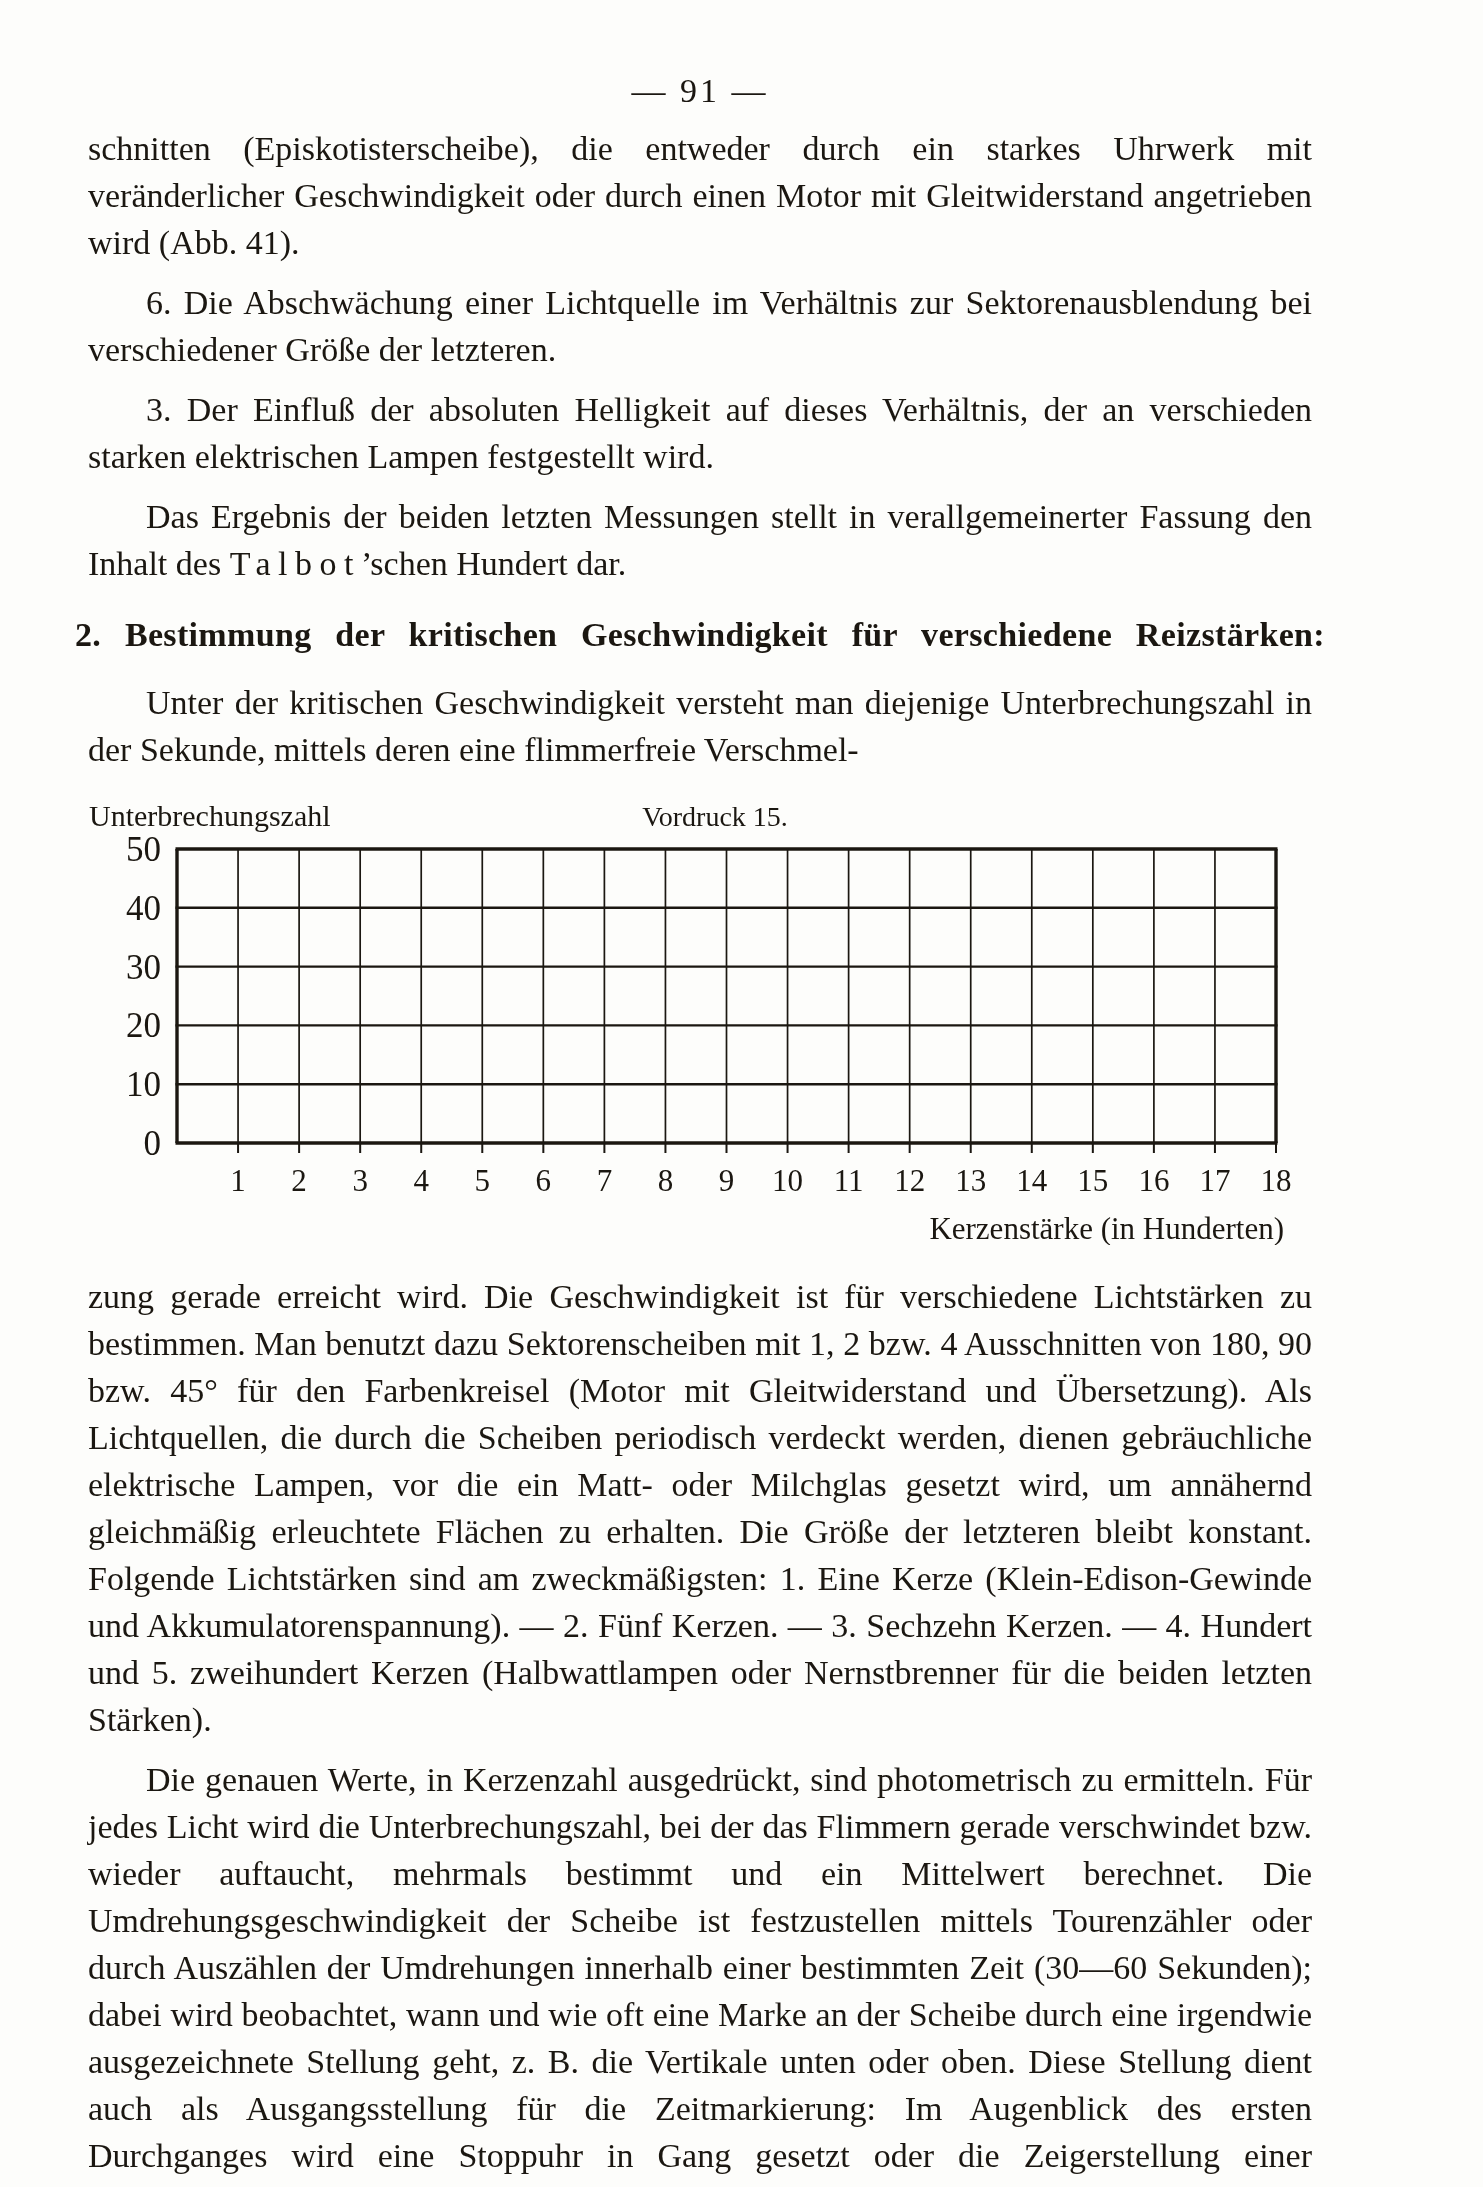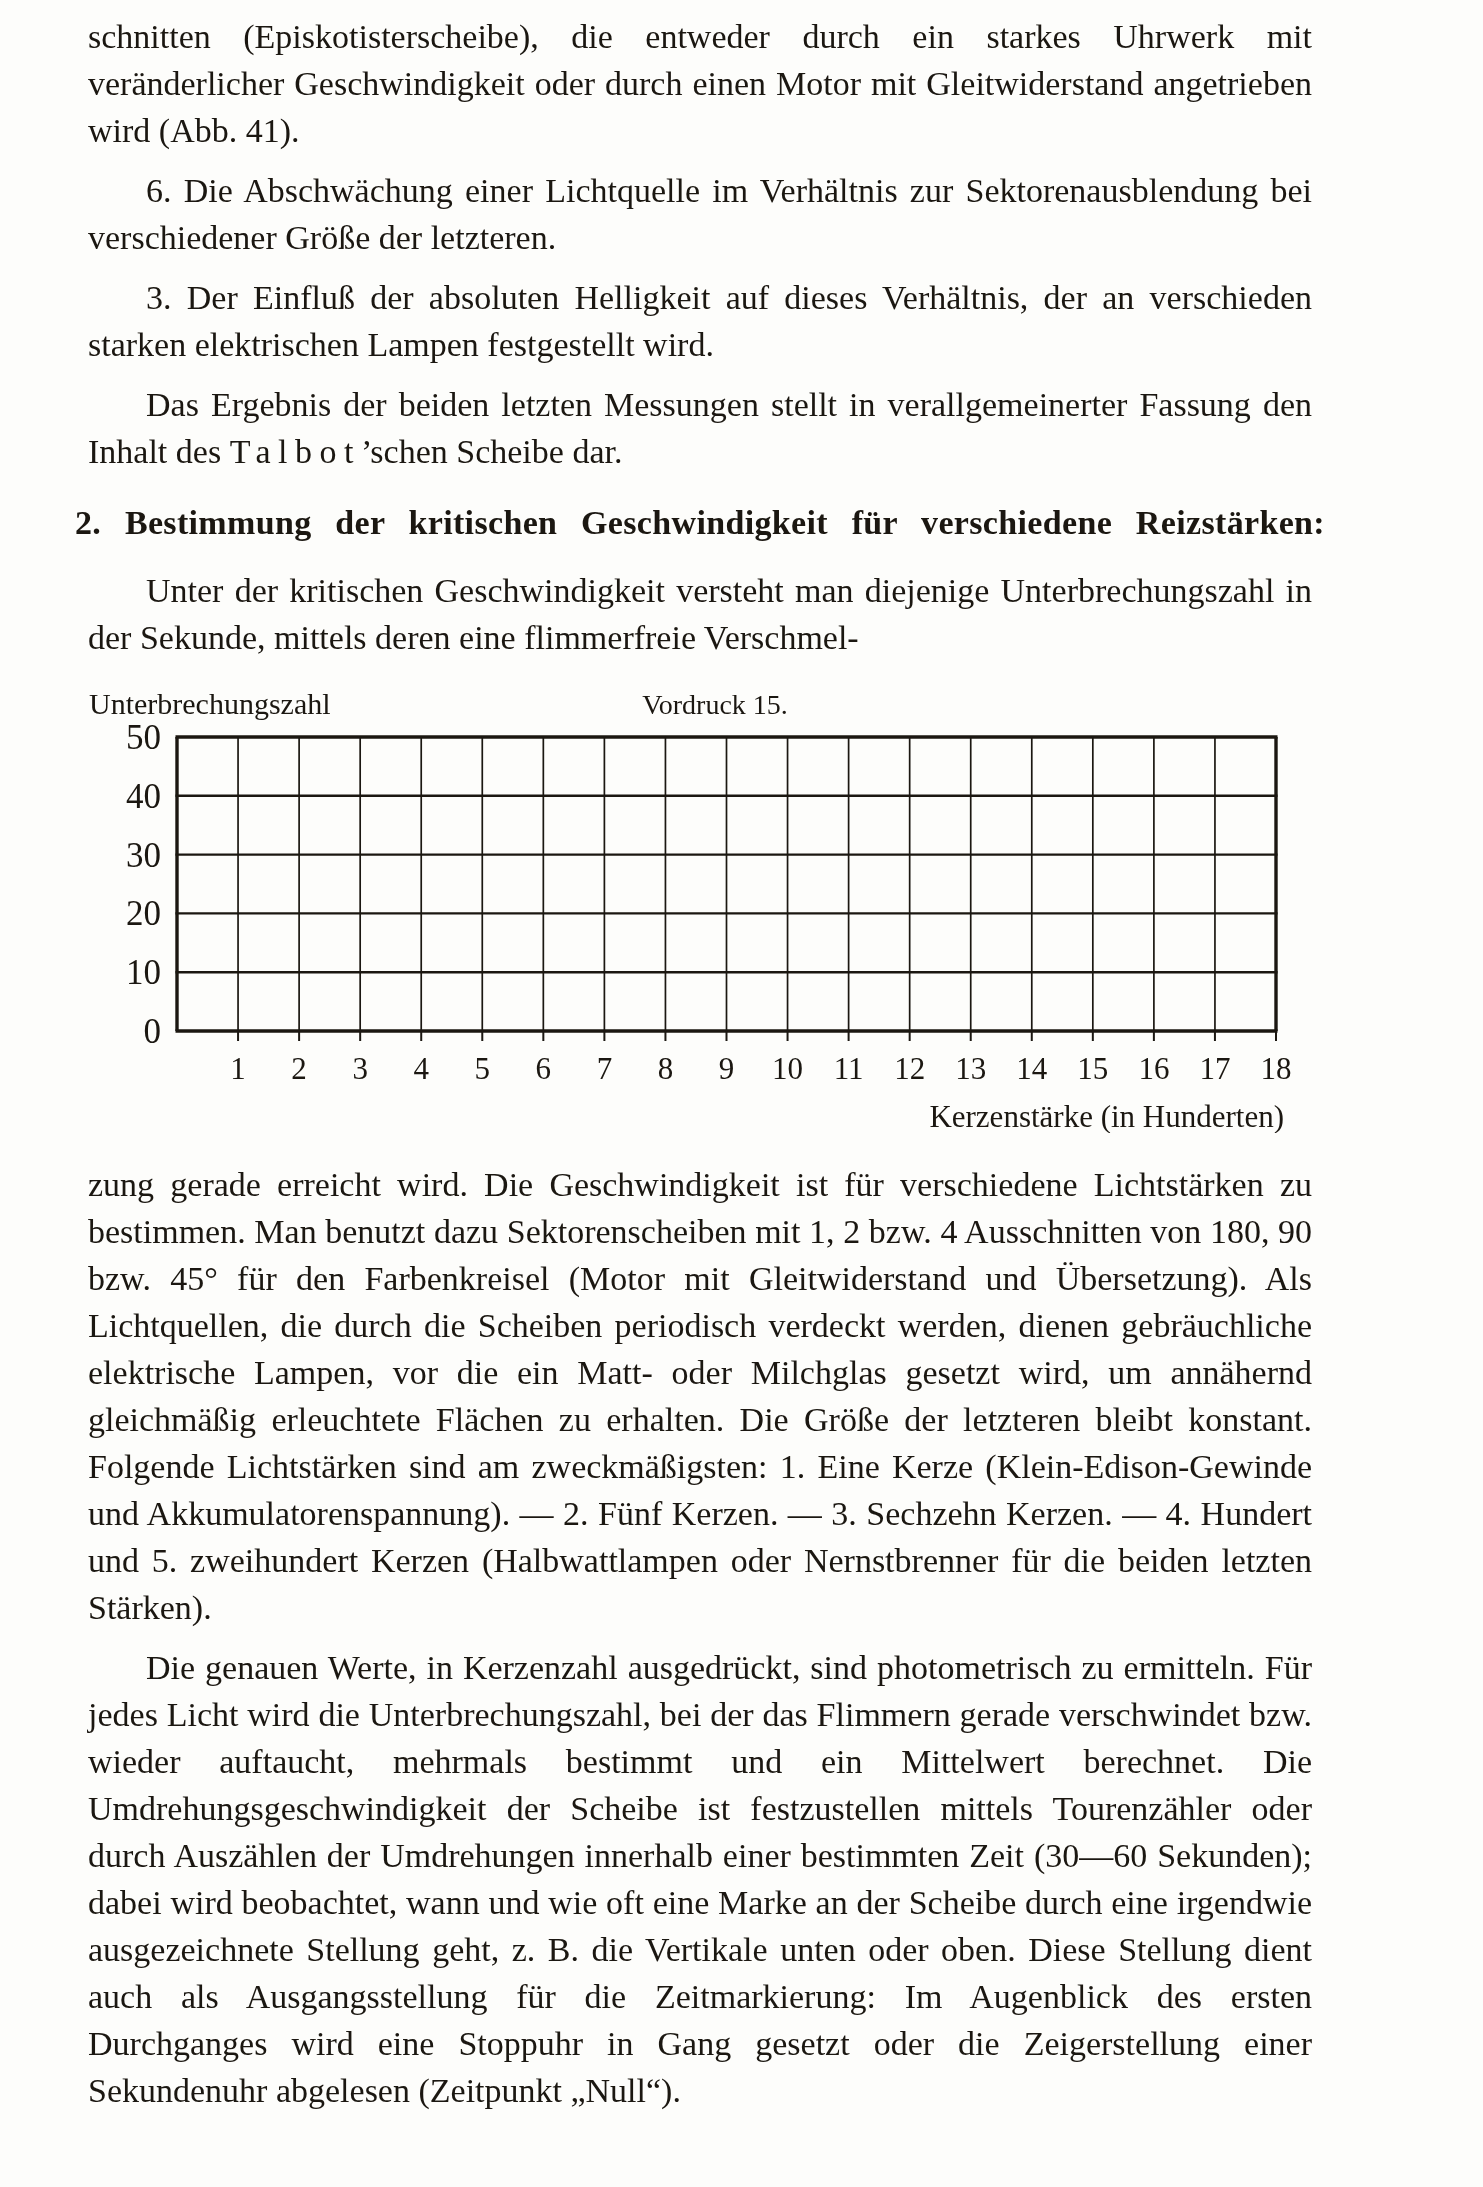--- a/index.html
+++ b/index.html
@@ -58,30 +58,31 @@
     transform:translateX(-50%);
     font-size:28px;
   }
   svg text{font-family:"Liberation Serif","DejaVu Serif",serif;}
 </style>
 </head>
 <body>
 
 <div class="page">
 
+  <div class="page-number">— 91 —</div>
 
   <div class="text-col">
 
     <p class="body-p">schnitten (Episkotisterscheibe), die entweder durch ein starkes Uhrwerk mit veränderlicher Geschwindigkeit oder durch einen Motor mit Gleitwiderstand angetrieben wird (Abb. 41).</p>
 
     <p class="body-p indent">6. Die Abschwächung einer Lichtquelle im Verhältnis zur Sektorenausblendung bei verschiedener Größe der letzteren.</p>
 
     <p class="body-p indent">3. Der Einfluß der absoluten Helligkeit auf dieses Verhältnis, der an verschieden starken elektrischen Lampen festgestellt wird.</p>
 
-    <p class="body-p indent"><span>Das Ergebnis der beiden letzten Messungen stellt in verallgemeinerter Fassung den Inhalt des </span><span class="spaced">Talbot</span><span>’schen Scheibe dar.</span></p>
+    <p class="body-p indent"><span>Das Ergebnis der beiden letzten Messungen stellt in verallgemeinerter Fassung den Inhalt des </span><span class="spaced">Talbot</span><span>’schen Hundert dar.</span></p>
 
     <h2 class="section-heading">2. Bestimmung der kritischen Geschwindigkeit für verschiedene Reizstärken:</h2>
 
     <p class="body-p indent">Unter der kritischen Geschwindigkeit versteht man diejenige Unterbrechungszahl in der Sekunde, mittels deren eine flimmerfreie Verschmel-</p>
 
     <figure class="fig">
       <div class="fig-head">
         <span class="fig-ylabel">Unterbrechungszahl</span>
         <span class="fig-title">Vordruck 15.</span>
       </div>

